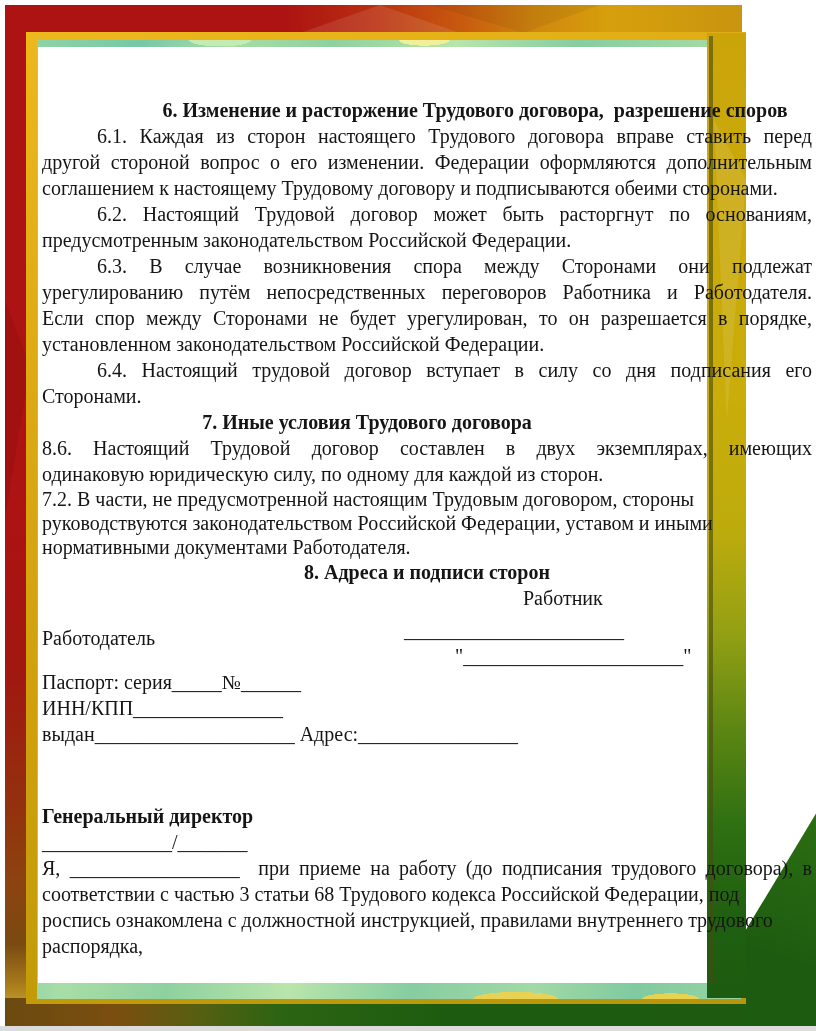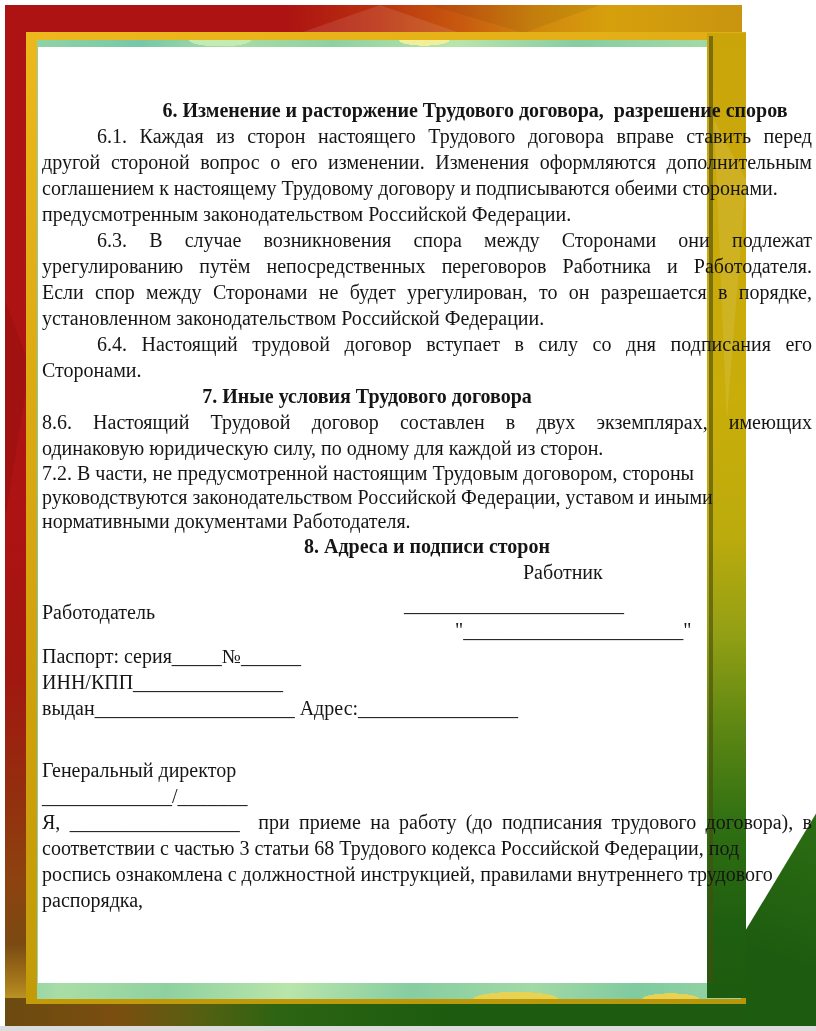--- a/index.html
+++ b/index.html
@@ -65,24 +65,25 @@
 <div class="abs right-band"></div>
 <div class="abs facet" style="left:714px;top:120px;width:32px;height:300px;clip-path:polygon(0 0,100% 20%,40% 100%);"></div>
 <div class="abs page-edge-line"></div>
 <div class="abs paper"></div>
 <div class="abs bottom-light-line"></div>
 
 <div id="doc" class="abs">
     <div class="h" style="padding-left: 96px;">6. Изменение и расторжение Трудового договора,&nbsp; разрешение споров</div>
     <div>
       <div class="tl js" style="padding-left: 55px;">6.1. Каждая из сторон настоящего Трудового договора вправе ставить перед</div>
-      <div class="tl js">другой стороной вопрос о его изменении. Изменения оформляются дополнительным</div>
+      <div class="tl js">другой стороной вопрос о его изменении. Федерации оформляются дополнительным</div>
       <div class="tl">соглашением к настоящему Трудовому договору и подписываются обеими сторонами.</div>
     </div>
     <div>
+      <div class="tl js" style="padding-left: 55px;">6.2. Настоящий Трудовой договор может быть расторгнут по основаниям,</div>
       <div class="tl">предусмотренным законодательством Российской Федерации.</div>
     </div>
     <div>
       <div class="tl js" style="padding-left: 55px;">6.3. В случае возникновения спора между Сторонами они подлежат</div>
       <div class="tl js">урегулированию путём непосредственных переговоров Работника и Работодателя.</div>
       <div class="tl js">Если спор между Сторонами не будет урегулирован, то он разрешается в порядке,</div>
       <div class="tl">установленном законодательством Российской Федерации.</div>
     </div>
     <div>
       <div class="tl js" style="padding-left: 55px;">6.4. Настоящий трудовой договор вступает в силу со дня подписания его</div>
@@ -103,21 +104,21 @@
       <span class="colL">Работодатель</span>
       <span class="colR" style="left: 481px; text-align: right;">Работник</span>
     </div>
     <div class="row" style="margin-top: 6px;">
       <span class="colR" style="left: 362px;">______________________</span>
     </div>
     <div class="tl" style="padding-left: 413px;">"______________________"</div>
     <div class="tl">Паспорт: серия_____№______</div>
     <div class="tl">ИНН/КПП_______________</div>
     <div class="tl">выдан____________________ Адрес:________________</div>
-    <div class="tl" style="margin-top: 36px;">Генеральный директор</div>
+    <div class="tl" style="margin-top: 56px; font-weight: bold;">Генеральный директор</div>
     <div class="tl">_____________/_______</div>
     <div>
       <div class="tl js">Я, _________________&nbsp; при приеме на работу (до подписания трудового договора), в</div>
       <div class="tl">соответствии с частью 3 статьи 68 Трудового кодекса Российской Федерации, под</div>
       <div class="tl">роспись ознакомлена с должностной инструкцией, правилами внутреннего трудового</div>
       <div class="tl">распорядка,</div>
     </div>
   </div>
 
 </body></html>

